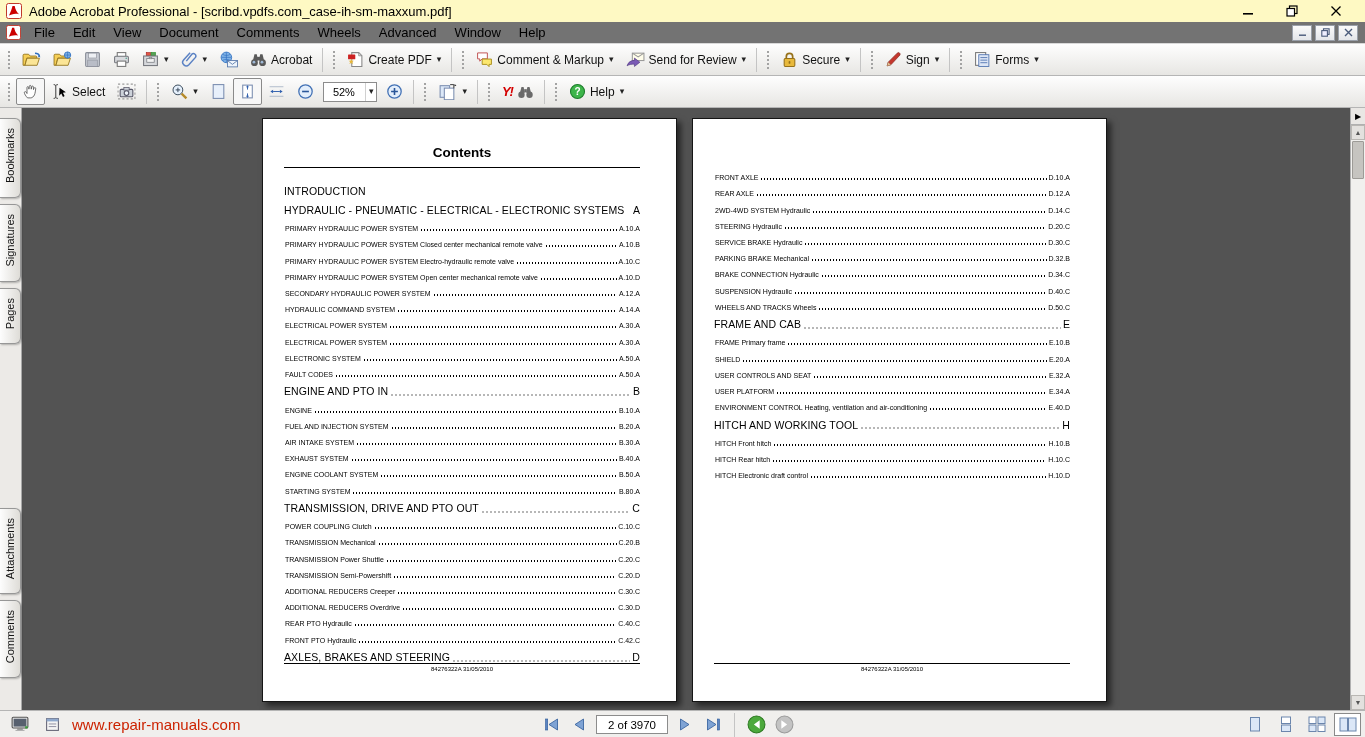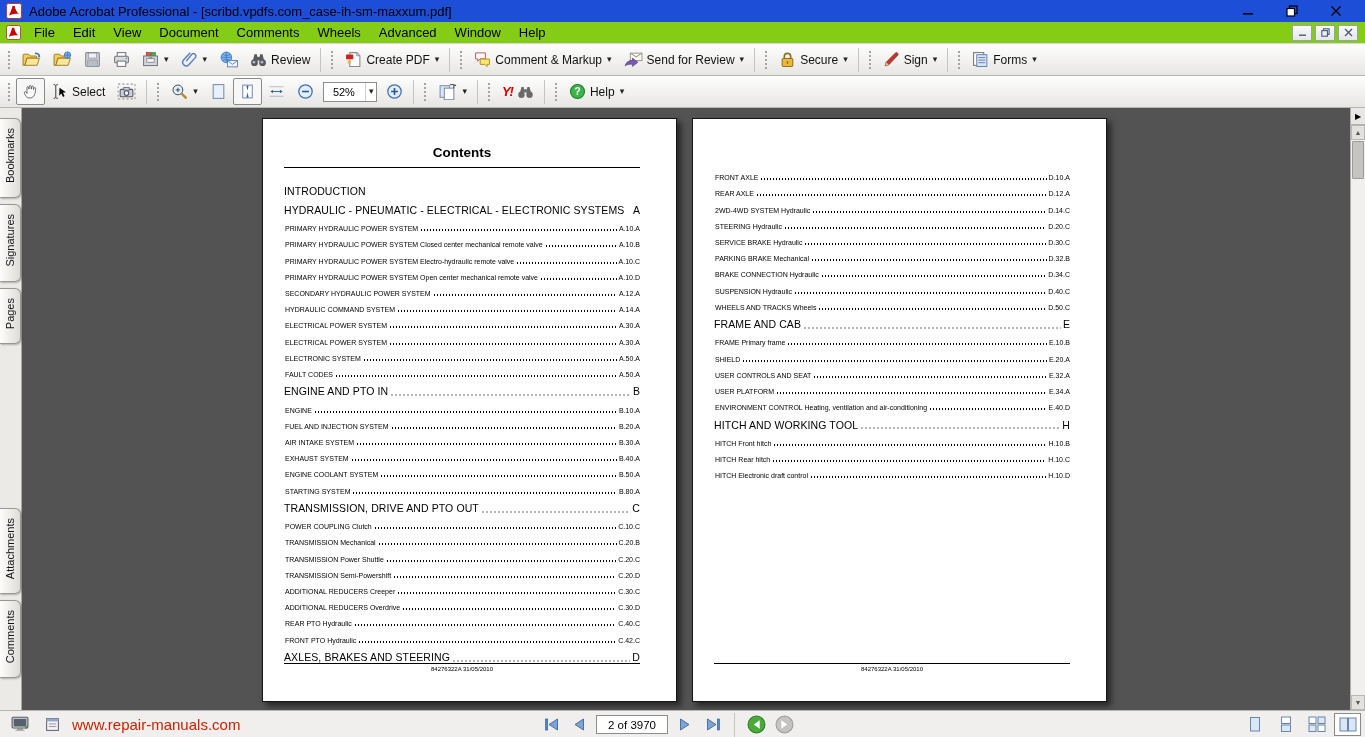--- a/index.html
+++ b/index.html
@@ -1,28 +1,28 @@
 <!DOCTYPE html>
 <html style="--link-red: #cc2200; --doc-background: #535353; --toolbar-bottom: #e7e6e3;"><head>
 <meta charset="utf-8">
 <style>
   * { margin:0; padding:0; box-sizing:border-box; }
   html,body { width:1365px; height:737px; overflow:hidden;
               font-family:"Liberation Sans", sans-serif; background:#d4d0c8; }
   .app { position:relative; width:1365px; height:737px; display:flex; flex-direction:column; background:#fff; }
 
   
-  .titlebar { height:22px; background:#1d4ed8; display:flex; align-items:center; padding:0 6px; flex:0 0 auto; }
+  .titlebar { height:22px; background:#fef9c3; display:flex; align-items:center; padding:0 6px; flex:0 0 auto; }
   .titlebar .app-icon { width:16px; height:16px; margin-right:7px; }
   .titlebar .title-text { font-size:13px; color:#000; }
   .win-controls { margin-left:auto; display:flex; align-items:center; gap:30px; padding-right:16px; }
   .win-btn { width:14px; height:14px; display:flex; align-items:center; justify-content:center; cursor:default; }
 
   
-  .menubar { height:22px; background:#84cc16; border-bottom:1px solid #d9d9d9; display:flex; align-items:center; padding:0 4px; flex:0 0 auto; font-size:13px; }
+  .menubar { height:22px; background:#737373; border-bottom:1px solid #d9d9d9; display:flex; align-items:center; padding:0 4px; flex:0 0 auto; font-size:13px; }
   .menubar .app-icon { width:15px; height:15px; margin:0 4px 0 2px; }
   .menu-item { padding:2px 9px; color:#000; cursor:default; }
   .mdi-controls { margin-left:auto; display:flex; gap:3px; padding-right:3px; }
   .mdi-btn { width:20px; height:16px; border:1px solid #9aa0aa; background:linear-gradient(#fafafa,#e4e6ea); display:flex; align-items:center; justify-content:center; }
 
   
   .toolbar { height:32px; background:linear-gradient(#fefefe,var(--toolbar-bottom,#e7e6e3)); border-bottom:1px solid #b5b5b5; display:flex; align-items:center; padding:0 2px; flex:0 0 auto; }
   .grip { width:6px; align-self:stretch; margin:5px 4px; background-image:radial-gradient(circle,#a3a3a3 0.9px,transparent 1.1px); background-size:4px 4px; background-position:1px 1px; }
   .sep { width:1px; height:24px; background:#c4c4c4; margin:0 4px; }
   .tb-btn { display:flex; align-items:center; gap:4px; padding:2px 5px; height:27px; font-size:12px; color:#111; border:1px solid transparent; border-radius:2px; cursor:default; white-space:nowrap; }
@@ -205,21 +205,21 @@
       </span>
     <span class="tb-btn">
         <svg class="icon16" viewBox="0 0 16 16">
           <circle cx="4.2" cy="11" r="3.2" fill="#5a5a5a"></circle>
           <circle cx="11.8" cy="11" r="3.2" fill="#5a5a5a"></circle>
           <path d="M2.8 9l1.4-6h2.2L7.6 9zM8.4 9l1.2-6h2.2L13.2 9z" fill="#5a5a5a"></path>
           <rect x="6.6" y="5.5" width="2.8" height="3.4" fill="#5a5a5a"></rect>
           <circle cx="3.7" cy="10.5" r="1.3" fill="#9fb9d6"></circle>
           <circle cx="11.3" cy="10.5" r="1.3" fill="#9fb9d6"></circle>
         </svg>
-        <span>Review</span>
+        <span>Acrobat</span>
       </span>
 
     <span class="sep"></span>
     <span class="grip"></span>
     <span class="tb-btn">
         <svg class="icon16" viewBox="0 0 16 16">
           <path d="M4.5 1.5h6.5l3 3v10H4.5z" fill="#fff" stroke="#888"></path>
           <path d="M11 1.5v3h3z" fill="#dcdcdc" stroke="#888" stroke-width=".7"></path>
           <rect x="1" y="3.2" width="6.8" height="4.6" rx=".5" fill="#cc2222"></rect>
           <path d="M2.2 12.2l1.8-1 1.8 1-.8-1.9 1.5-1.2H4.7L4 7.3l-.7 1.8H1.5L3 10.3z" fill="#e8b73a"></path>

